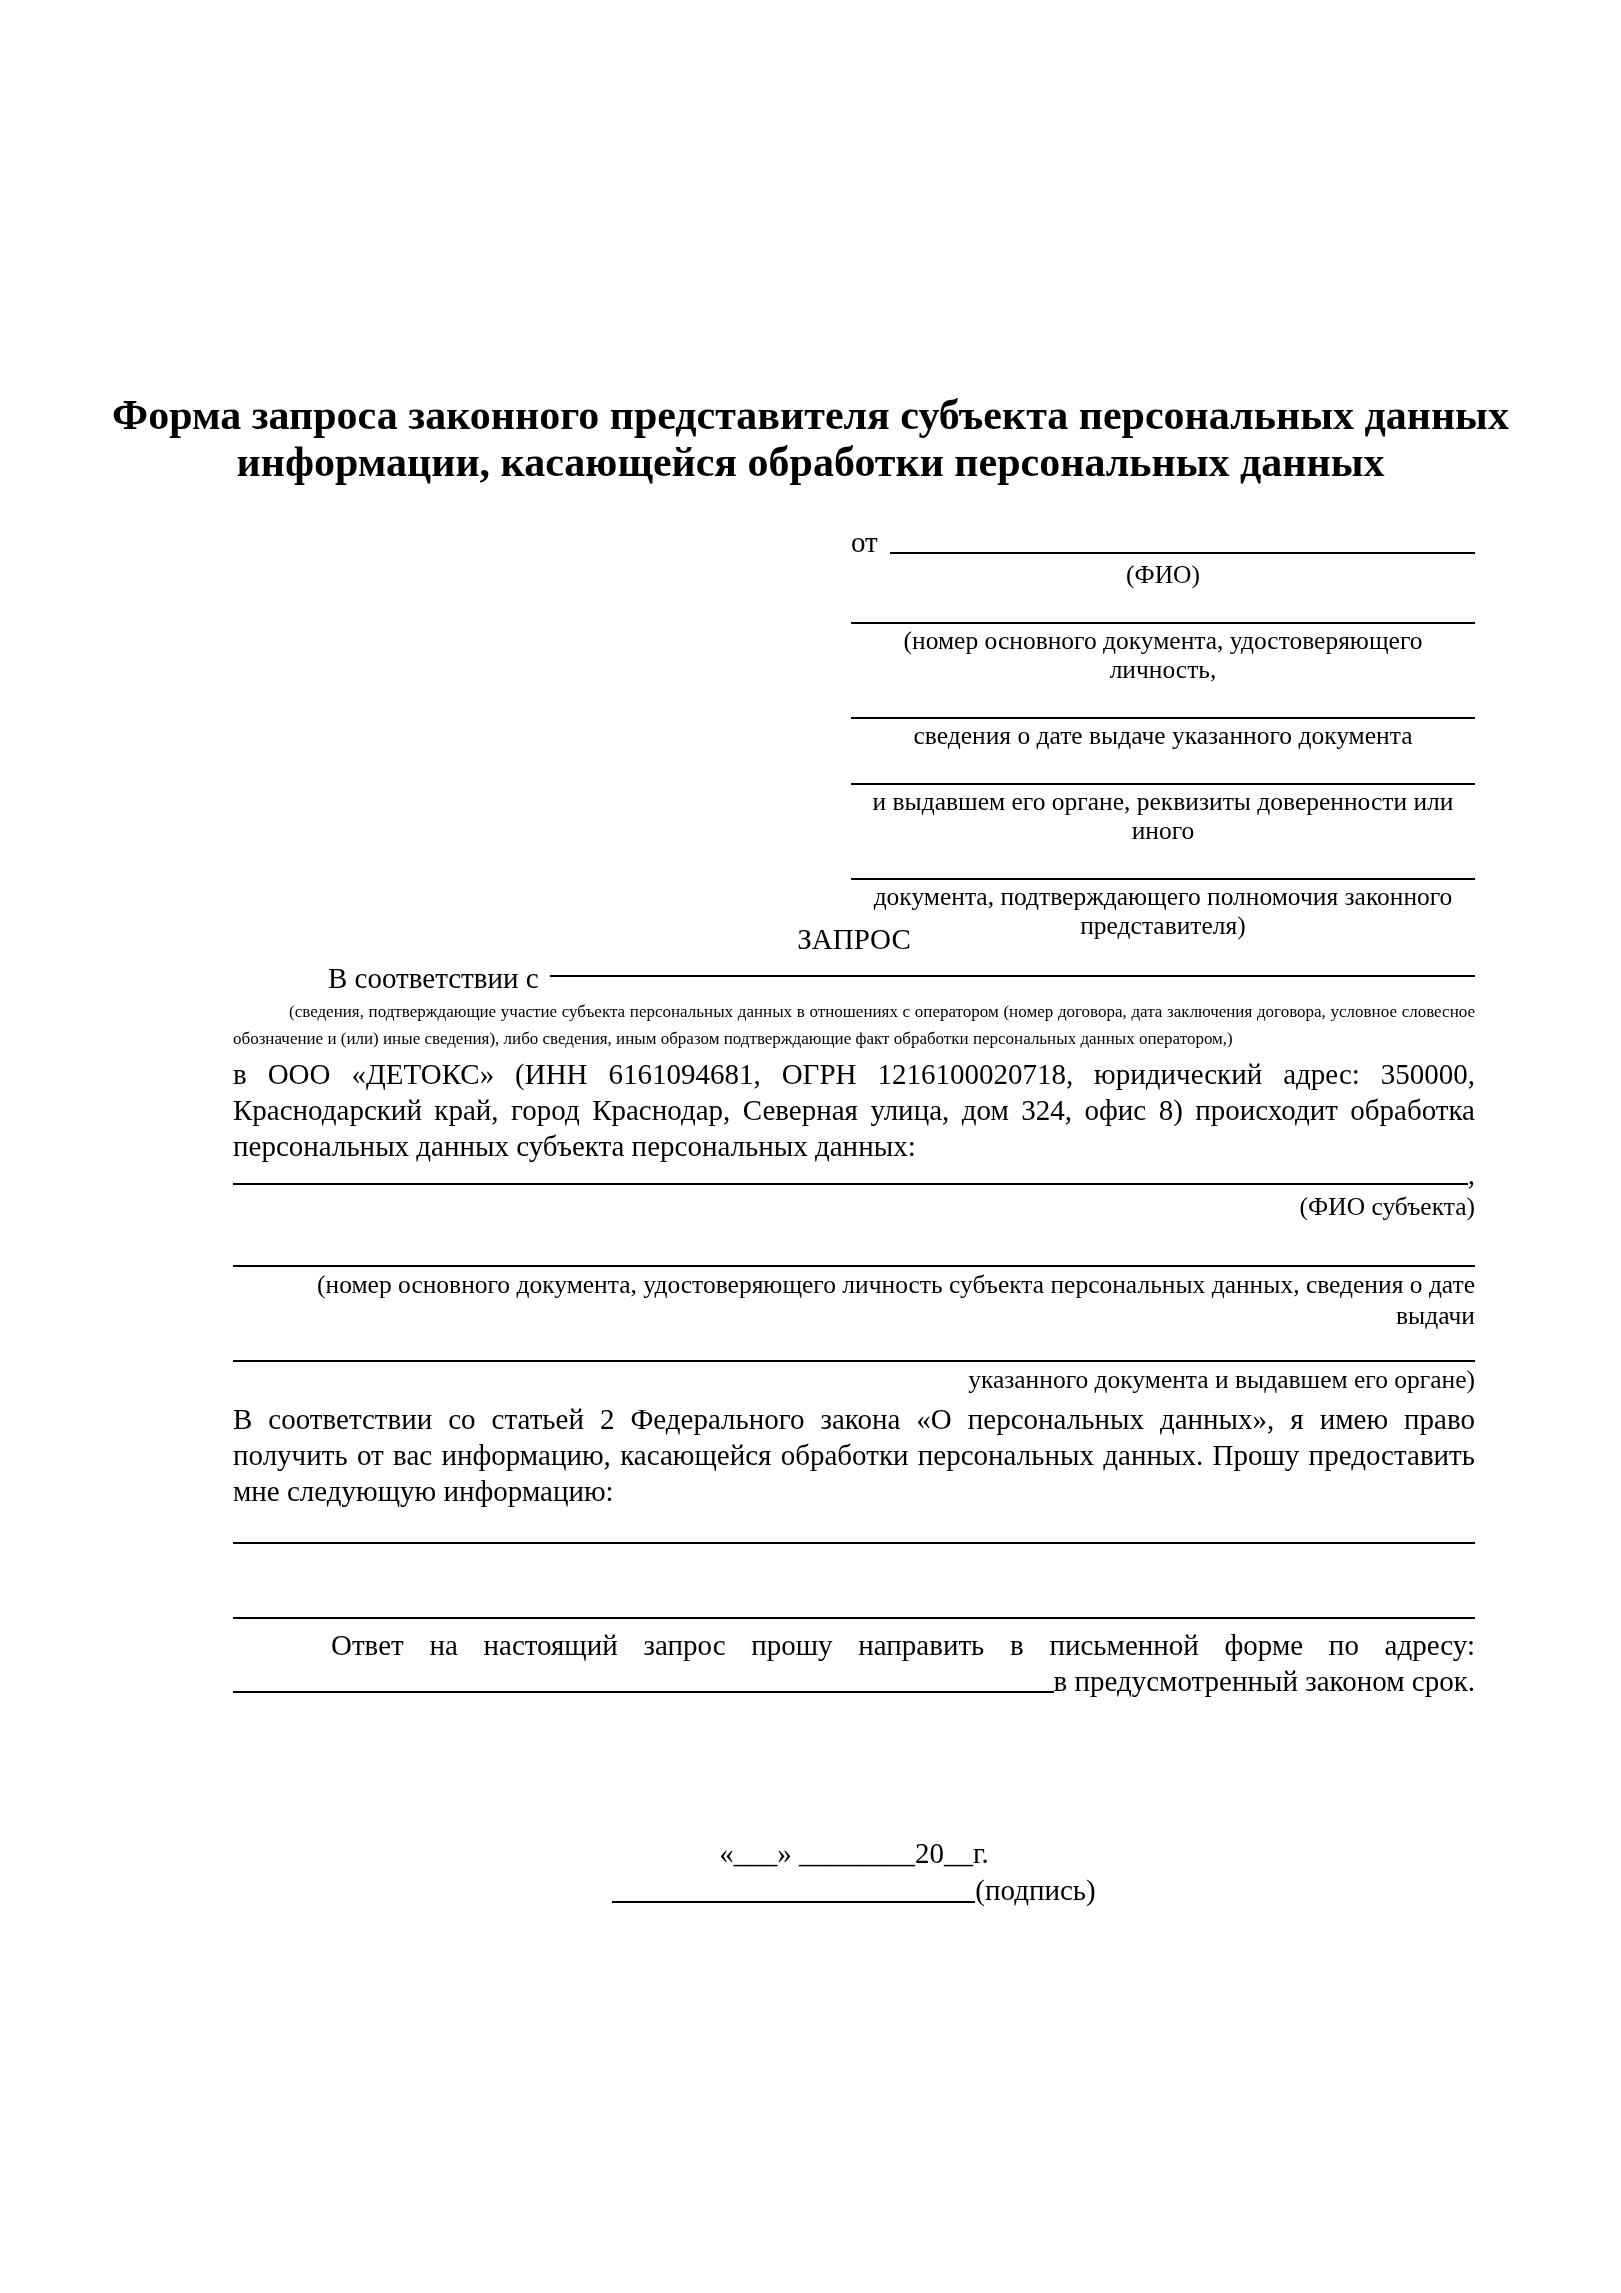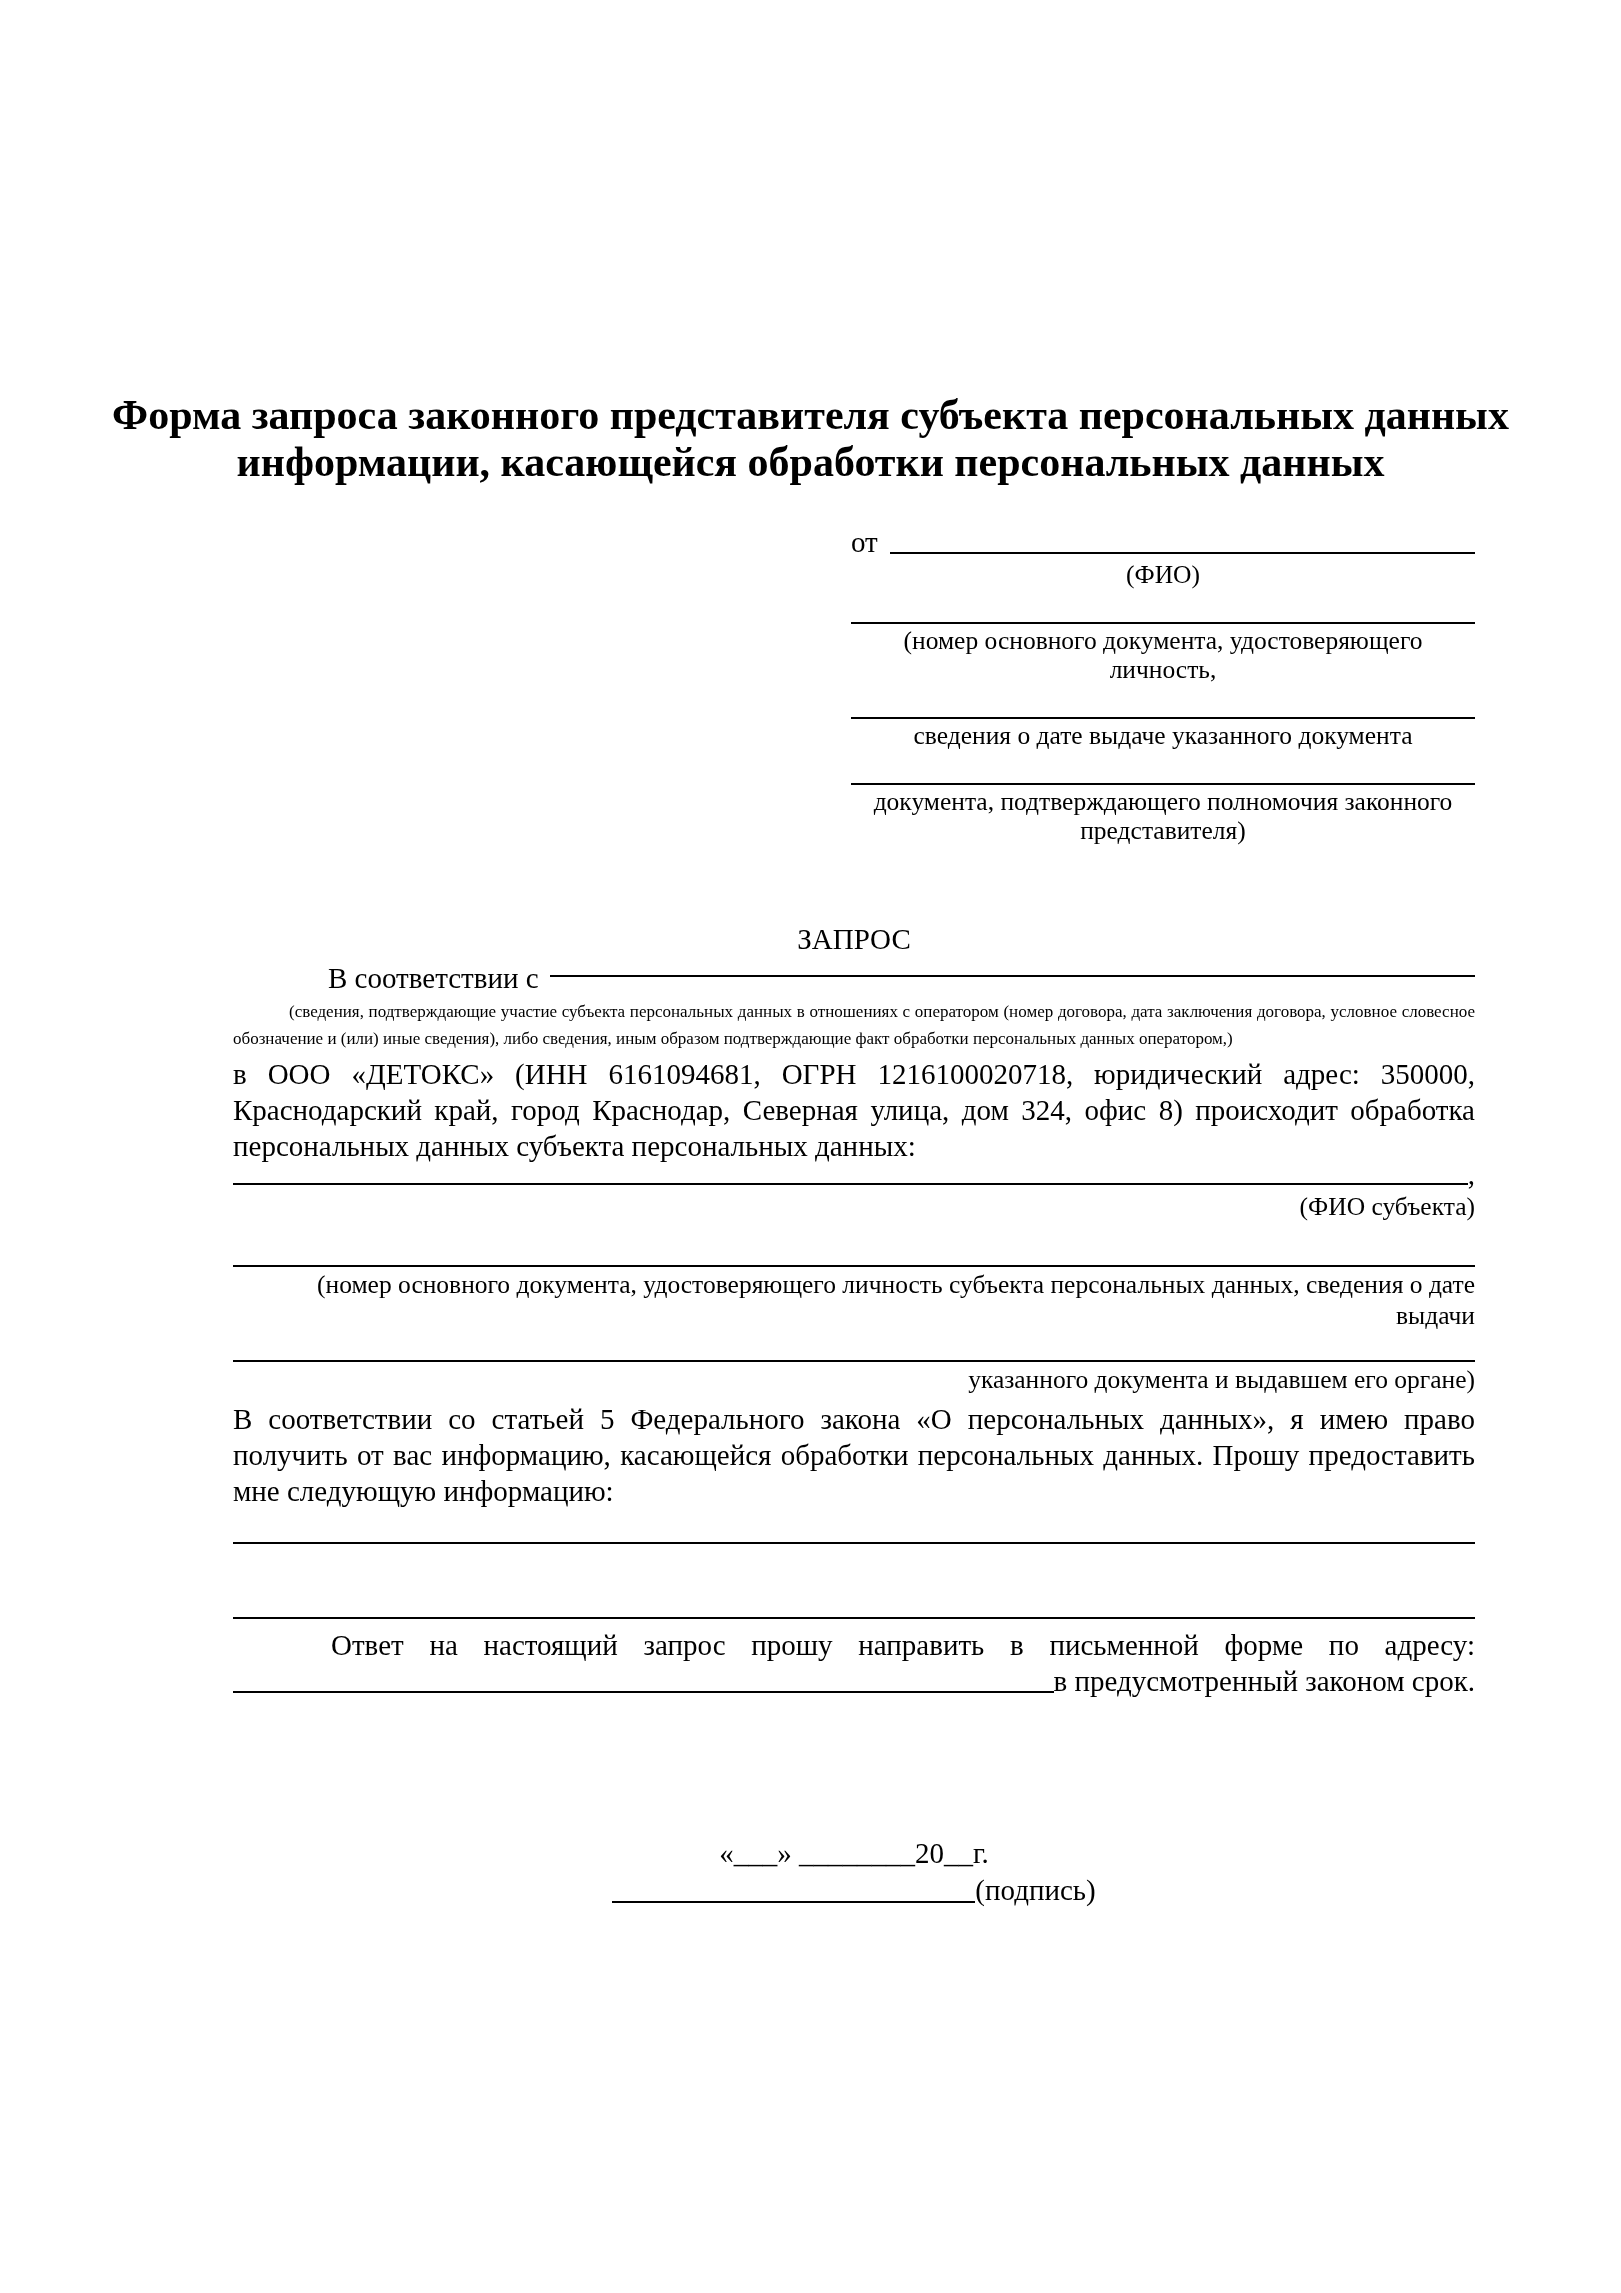--- a/index.html
+++ b/index.html
@@ -106,20 +106,24 @@
     <div class="field">
       <div class="blank-line"></div>
       <div class="cap">(номер основного документа, удостоверяющего личность,</div>
     </div>
     <div class="field">
       <div class="blank-line"></div>
       <div class="cap">сведения о дате выдаче указанного документа</div>
     </div>
     <div class="field">
       <div class="blank-line"></div>
+      <div class="cap">и выдавшем его органе, реквизиты доверенности или иного</div>
+    </div>
+    <div class="field">
+      <div class="blank-line"></div>
       <div class="cap">документа, подтверждающего полномочия законного представителя)</div>
     </div>
   </div>
 
   <div class="request">
     <div class="zapros">ЗАПРОС</div>
 
     <div class="intro-row">
       <span class="label">В соответствии с</span>
       <span class="fill"></span>
@@ -137,21 +141,21 @@
 
     <div class="full-field1">
       <div class="blank-line"></div>
       <div class="cap-center">(номер основного документа, удостоверяющего личность субъекта персональных данных, сведения о дате выдачи</div>
     </div>
     <div class="full-field2">
       <div class="blank-line"></div>
       <div class="cap-center">указанного документа и выдавшем его органе)</div>
     </div>
 
-    <div class="law-par">В соответствии со статьей 5 Федерального закона «О персональных данных», я имею право получить от вас информацию, касающейся обработки персональных данных. Прошу предоставить мне следующую информацию:</div>
+    <div class="law-par">В соответствии со статьей 2 Федерального закона «О персональных данных», я имею право получить от вас информацию, касающейся обработки персональных данных. Прошу предоставить мне следующую информацию:</div>
 
     <div class="blank-line blank-full-1"></div>
     <div class="blank-line blank-full-2"></div>
 
     <div class="answer">Ответ на настоящий запрос прошу направить в письменной форме по адресу:</div>
 
     <div class="answer-tail-row">
       <span class="fill"></span>
       <span class="tail">в предусмотренный законом срок.</span>
     </div>

